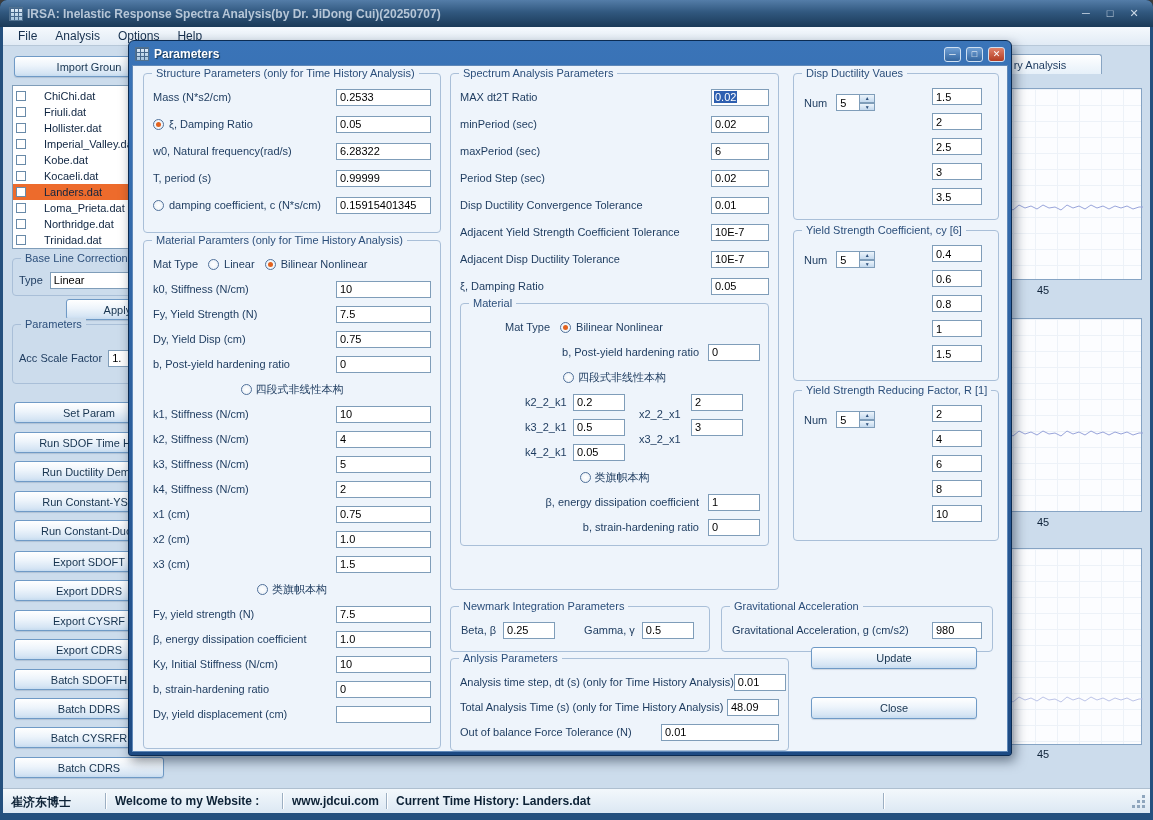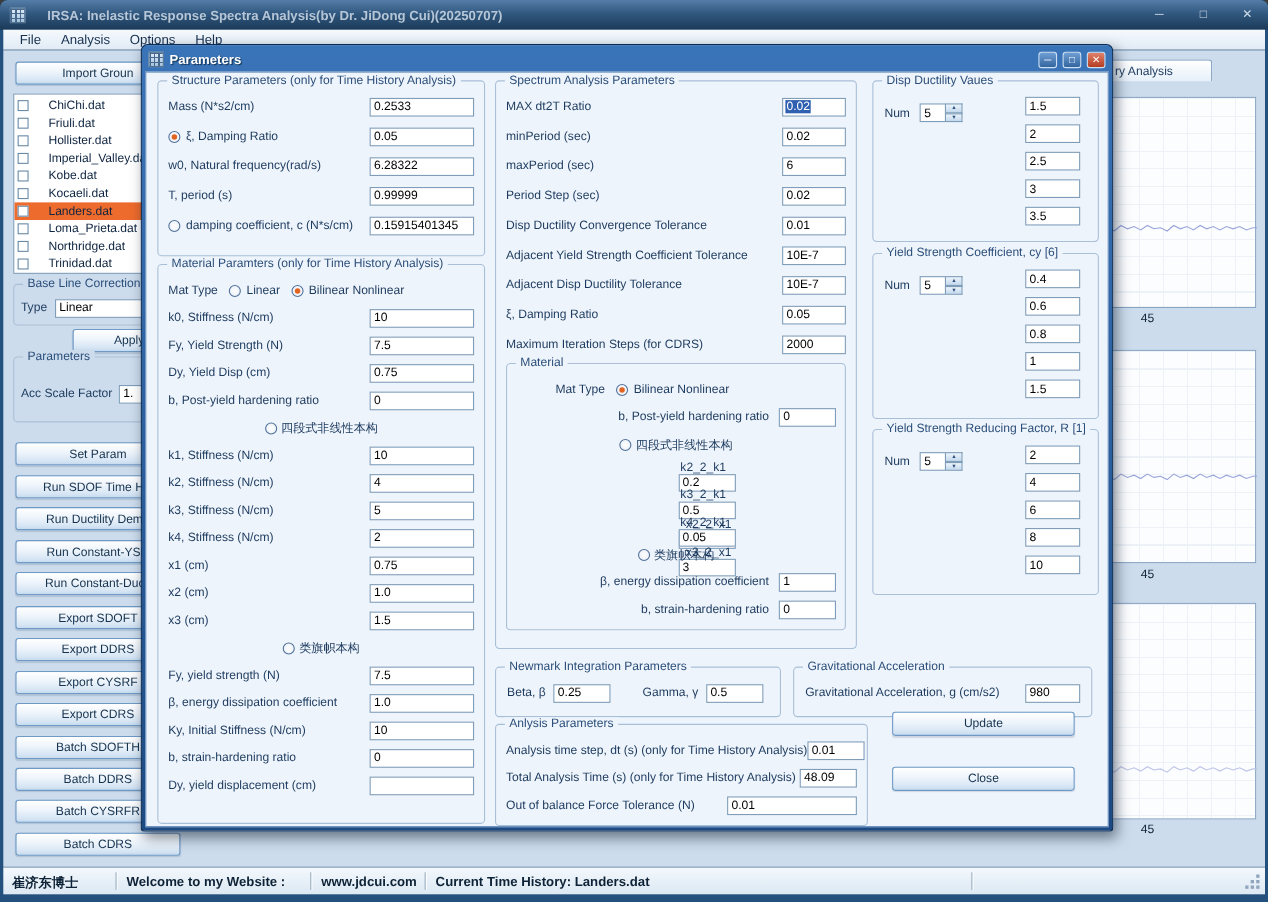--- a/index.html
+++ b/index.html
@@ -3,21 +3,21 @@
 <meta charset="utf-8">
 <style>
   * { margin:0; padding:0; box-sizing:border-box; }
   html,body { background:#46engage; }
   body { font-family:"Liberation Sans",sans-serif; background:#3c3c3c; }
   .screen { position:relative; width:1153px; height:820px; background:#24507e; overflow:hidden; border-radius:7px 7px 0 0; }
 
   
   .titlebar { position:absolute; left:0; top:0; width:100%; height:27px;
     background:linear-gradient(#547da8 0%, #31587f 45%, #1b3a58 100%);
-    display:flex; align-items:center; gap:20px; padding:0 9px; border-radius:7px 7px 0 0; }
+    display:flex; align-items:center; gap:4px; padding:0 9px; border-radius:7px 7px 0 0; }
   .t-text { color:#b6c6d7; font-size:12px; font-weight:bold; flex:1; white-space:nowrap; overflow:hidden; }
   .win-btn { width:20px; height:17px; color:#cdd9e6; font-size:11px; line-height:17px; text-align:center; }
   .app-icon { width:14px; height:14px; flex:none; border:1px solid #51718f;
     background-color:#bcd4e8;
     background-image:repeating-linear-gradient(to right,#46688c 0 1px,transparent 1px 4px),
                      repeating-linear-gradient(to bottom,#46688c 0 1px,transparent 1px 4px),
                      linear-gradient(#e2eefa,#a4c2dc); }
   .menubar { position:absolute; left:3px; top:27px; width:1147px; height:19px;
     background:linear-gradient(#f5f9fd,#e1ebf5); border-bottom:1px solid #b7c8d9;
     display:flex; align-items:center; padding:0 6px; }
@@ -105,21 +105,21 @@
   .g-cy   { left:660px; top:164px; width:206px; height:151px; }
   .g-r    { left:660px; top:324px; width:206px; height:151px; }
   .numrow { position:absolute; left:10px; top:20px; display:flex; align-items:center; gap:9px; }
   .vals { position:absolute; right:16px; top:14px; display:flex; flex-direction:column; gap:8px; }
   .dlg-update { position:absolute; left:678px; top:581px; width:166px; height:22px; }
   .dlg-close  { position:absolute; left:678px; top:631px; width:166px; height:22px; }
 
   .subgroup { position:relative; margin-top:3px; padding:13px 8px 3px; }
   .matline { display:flex; align-items:center; gap:10px; padding-left:36px; justify-content:flex-start; }
   .rend { justify-content:flex-end; gap:9px; }
-  .krow { display:flex; align-items:center; height:20px; margin-bottom:5px; padding-left:56px;flex-direction:column; }
+  .krow { display:flex; align-items:center; height:20px; margin-bottom:5px; padding-left:56px; }
   .klbl { width:48px; font-size:11px; color:#1c3a5e; }
   .klbl2 { width:52px; margin-left:14px; font-size:11px; color:#1c3a5e;margin-top:24px; }
   .nmrow { display:flex; align-items:center; height:20px; gap:7px; }
   .nmgap { margin-left:22px; }
 </style>
 </head>
 <body>
 
 <div class="screen">
 
@@ -411,24 +411,20 @@
             <input class="ipt w58" value="10E-7" style="">
           </div>
         <div class="row">
             <span class="lbl">Adjacent Disp Ductility Tolerance</span>
             <input class="ipt w58" value="10E-7" style="">
           </div>
         <div class="row">
             <span class="lbl">ξ, Damping Ratio</span>
             <input class="ipt w58" value="0.05" style="">
           </div>
-        <div class="row">
-            <span class="lbl">Maximum Iteration Steps (for CDRS)</span>
-            <input class="ipt w58" value="2000" style="">
-          </div>
 
         <div class="subgroup">
           <span class="cap">Material</span>
           <div class="row mb5 matline">
             <span class="lbl">Mat Type</span>
             <span class="rwrap">
                 <span class="radio checked"></span>
                 <span class="lbl">Bilinear Nonlinear</span>
               </span>
           </div>

